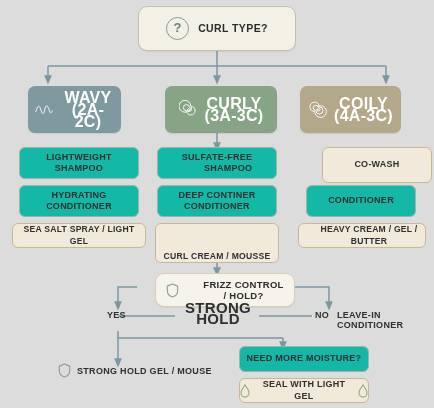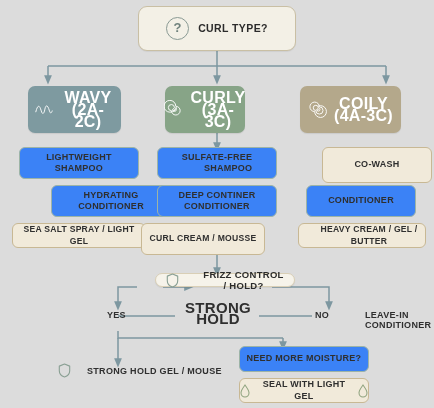--- a/index.html
+++ b/index.html
@@ -32,35 +32,35 @@
   
   .cat{color:#ffffff;border-radius:7px;gap:7px;padding:0 6px;
        font-weight:bold;font-size:16px;line-height:12px;letter-spacing:.3px;
        box-shadow:0 1px 1px rgba(0,0,0,.08);}
   .cat .ic{flex:0 0 auto;display:flex;align-items:center;justify-content:center;opacity:.92;}
   .cat .tx{display:flex;flex-direction:column;align-items:center;}
 
   
   .box{font-size:9px;font-weight:bold;letter-spacing:.25px;line-height:11.5px;
        color:#2f2f2f;border-radius:6px;}
-  .box.green{background:#3b82f6;border:1px solid #9db4a6;}
+  .box.green{background:#14b8a6;border:1px solid #9db4a6;}
   .box.cream{background:#f1eada;border:1px solid #c8b894;}
   .box.nb{font-size:8.6px;}
 
   
   .decision{background:#f6f3ea;border:1px solid #d9cfb6;border-radius:9px;
             gap:6px;padding:0 10px;font-weight:bold;font-size:9.5px;
             letter-spacing:.3px;color:#2b2b2b;
             box-shadow:0 1px 1px rgba(0,0,0,.06);}
 
   .plain{position:absolute;font-weight:bold;color:#2f2f2f;letter-spacing:.3px;}
   .edgelabel{font-size:9px;}
   .ctrlabel{font-size:15px;line-height:11px;text-align:center;}
 
-  .leaf{position:absolute;display:flex;align-items:center;gap:16px;
+  .leaf{position:absolute;display:flex;align-items:center;gap:6px;
         font-size:9px;font-weight:bold;color:#2f2f2f;letter-spacing:.3px;}
 </style>
 </head>
 <body>
 
 <div id="canvas">
 
   <svg class="wires" viewBox="0 0 434 408">
     <defs>
       <marker id="ah" markerWidth="7" markerHeight="7" refX="3.2" refY="3" orient="auto">
@@ -105,21 +105,21 @@
       <svg width="20" height="14" viewBox="0 0 22 14">
           <path d="M2,9 C4,1 6,1 8,8 C9,12 11,12 12,6 C13,1 15,1 17,8 C18,11 19,11 20,8" fill="none" stroke="#ffffff" stroke-width="1.1" stroke-linecap="round"></path>
         </svg>
     </span>
     <span class="tx">
       <span>WAVY</span>
       <span>(2A-2C)</span>
     </span>
   </div>
 
-  <div class="node cat" style="left:165px;top:86px;width:80px;height:47px;background:#87a487;">
+  <div class="node cat" style="left:165px;top:86px;width:112px;height:47px;background:#87a487;">
     <span class="ic">
       <svg width="19" height="19" viewBox="0 0 20 20">
         <path d="M10,10 m0,-1 a1,1 0 1,1 -1,1 a2,2 0 1,0 2,-2 a3.2,3.2 0 1,0 -3.2,3.2 a4.6,4.6 0 1,0 4.6,-4.6 a6.2,6.2 0 1,0 -6.2,6.2 a7.6,7.6 0 0,0 7.1,-4.8" fill="none" stroke="#ffffff" stroke-width="1.05" stroke-linecap="round"></path>
       </svg>
     </span>
     <span class="tx">
       <span>CURLY</span>
       <span>(3A-3C)</span>
     </span>
   </div>
@@ -135,21 +135,21 @@
       <span>(4A-3C)</span>
     </span>
   </div>
 
   <div class="node box green" style="left:19px;top:147px;width:120px;height:32px;">
     <span>
       <span style="display:block">LIGHTWEIGHT</span>
       <span style="display:block">SHAMPOO</span>
     </span>
   </div>
-  <div class="node box green" style="left:19px;top:185px;width:120px;height:32px;margin-left:32px;">
+  <div class="node box green" style="left:19px;top:185px;width:120px;height:32px;">
     <span>
       <span style="display:block">HYDRATING</span>
       <span style="display:block">CONDITIONER</span>
     </span>
   </div>
   <div class="node box cream nb" style="left:12px;top:223px;width:134px;height:25px;">
     <span>SEA SALT SPRAY / LIGHT GEL</span>
   </div>
 
   <div class="node box green" style="left:157px;top:147px;width:120px;height:32px;text-align:right;">
@@ -157,51 +157,51 @@
       <span style="display:block">SULFATE-FREE</span>
       <span style="display:block">SHAMPOO</span>
     </span>
   </div>
   <div class="node box green" style="left:157px;top:185px;width:120px;height:32px;">
     <span>
       <span style="display:block">DEEP CONTINER</span>
       <span style="display:block">CONDITIONER</span>
     </span>
   </div>
-  <div class="node box cream nb" style="left:141px;top:223px;width:124px;height:32px;">
+  <div class="node box cream nb" style="left:155px;top:223px;width:124px;height:40px;align-items:flex-end;">
     <span>CURL CREAM / MOUSSE</span>
   </div>
 
   <div class="node box cream" style="left:306px;top:147px;width:110px;height:36px;margin-left:16px;">
     <span>CO-WASH</span>
   </div>
   <div class="node box green" style="left:306px;top:185px;width:110px;height:32px;">
     <span>
       <span style="display:block">CONDITIONER</span>
     </span>
   </div>
   <div class="node box cream nb" style="left:298px;top:223px;width:128px;height:25px;padding-left:14px;">
     <span>HEAVY CREAM / GEL / BUTTER</span>
   </div>
 
-  <div class="node decision" style="left:155px;top:273px;width:140px;height:14px;gap:24px;">
+  <div class="node decision" style="left:155px;top:273px;width:140px;height:34px;gap:24px;">
     <span style="display:flex;">
       <svg width="13" height="15" viewBox="0 0 14 16">
           <path d="M7,1 L12.6,3.3 L12.6,8.2 C12.6,11.6 10.1,14 7,15 C3.9,14 1.4,11.6 1.4,8.2 L1.4,3.3 Z" fill="none" stroke="#8aa094" stroke-width="1.2" stroke-linejoin="round"></path>
         </svg>
     </span>
     <span>FRIZZ CONTROL / HOLD?</span>
   </div>
 
   <div class="plain edgelabel" style="left:107px;top:310px;">YES</div>
   <div class="plain edgelabel" style="left:315px;top:310px;">NO</div>
   <div class="plain ctrlabel" style="left:176px;top:302px;width:84px;">
     <span style="display:block">STRONG HOLD</span>
   </div>
-  <div class="plain edgelabel" style="left:337px;top:310px;margin-left:28px;">LEAVE-IN CONDITIONER</div>
+  <div class="plain edgelabel" style="left:337px;top:310px;">LEAVE-IN CONDITIONER</div>
 
   <div class="leaf" style="left:58px;top:363px;">
     <span style="display:flex;">
       <svg width="13" height="15" viewBox="0 0 14 16">
           <path d="M7,1 L12.6,3.3 L12.6,8.2 C12.6,11.6 10.1,14 7,15 C3.9,14 1.4,11.6 1.4,8.2 L1.4,3.3 Z" fill="none" stroke="#8aa094" stroke-width="1.2" stroke-linejoin="round"></path>
         </svg>
     </span>
     <span>STRONG HOLD GEL / MOUSE</span>
   </div>
 

